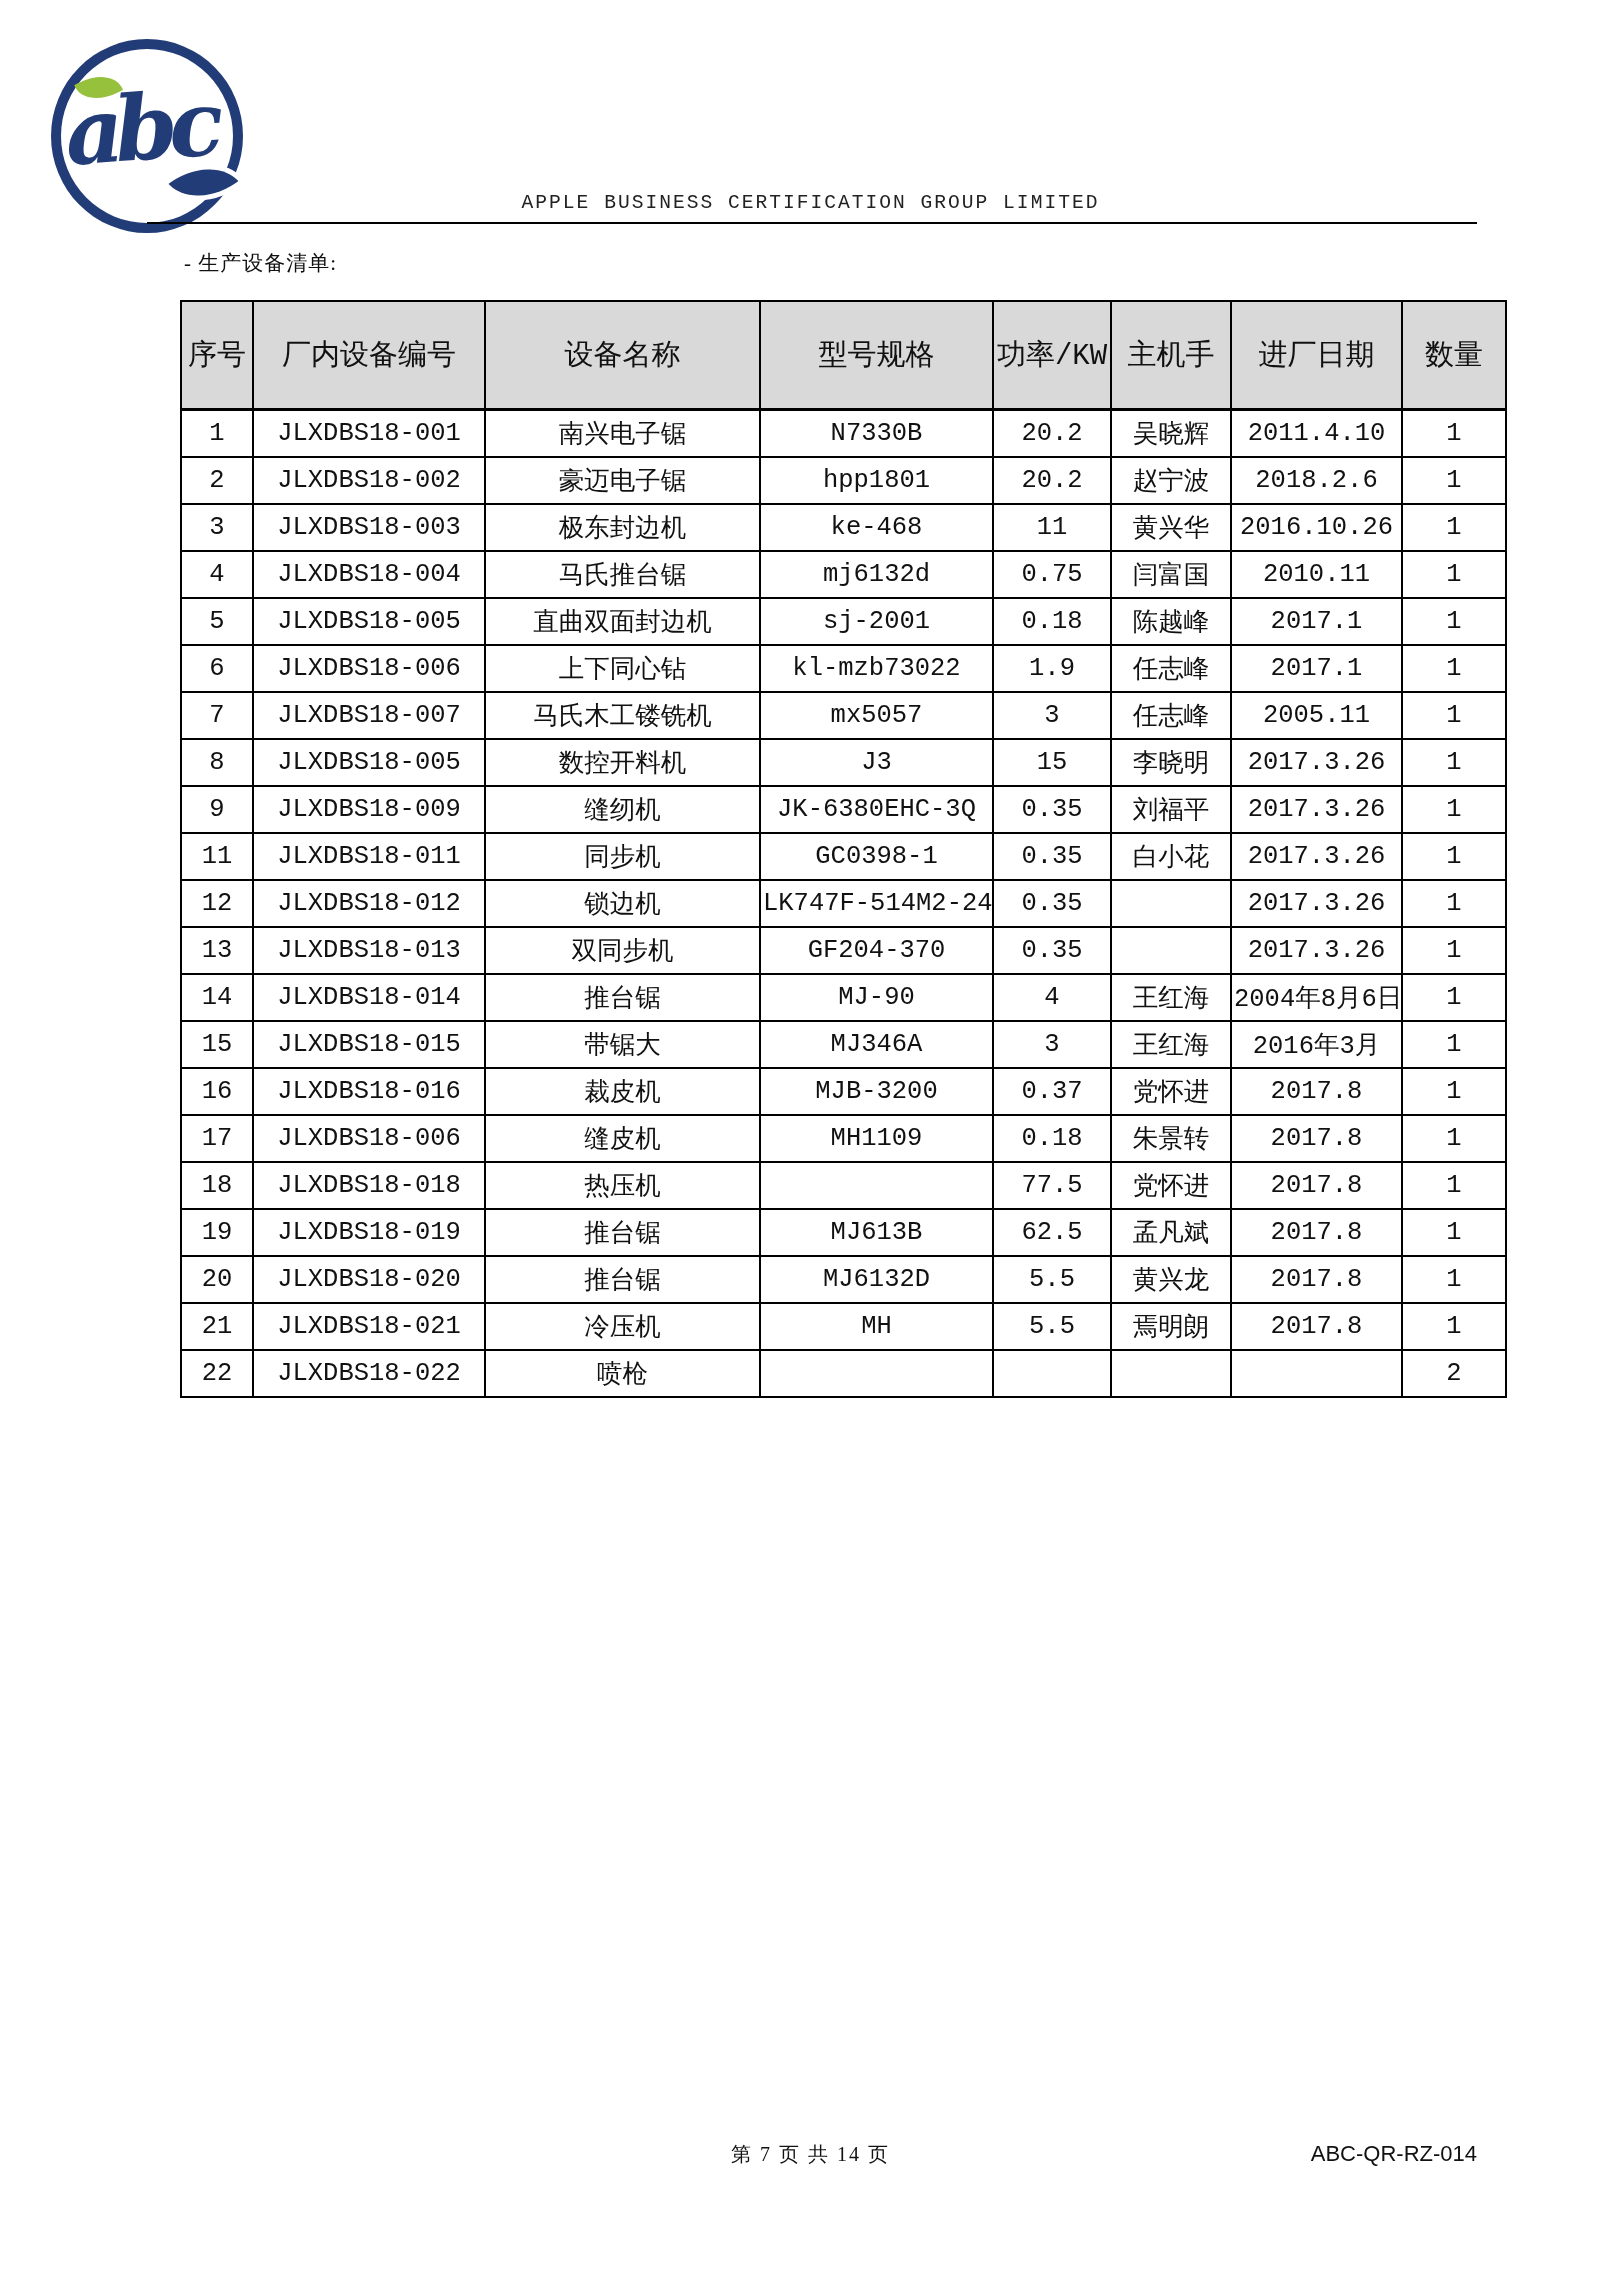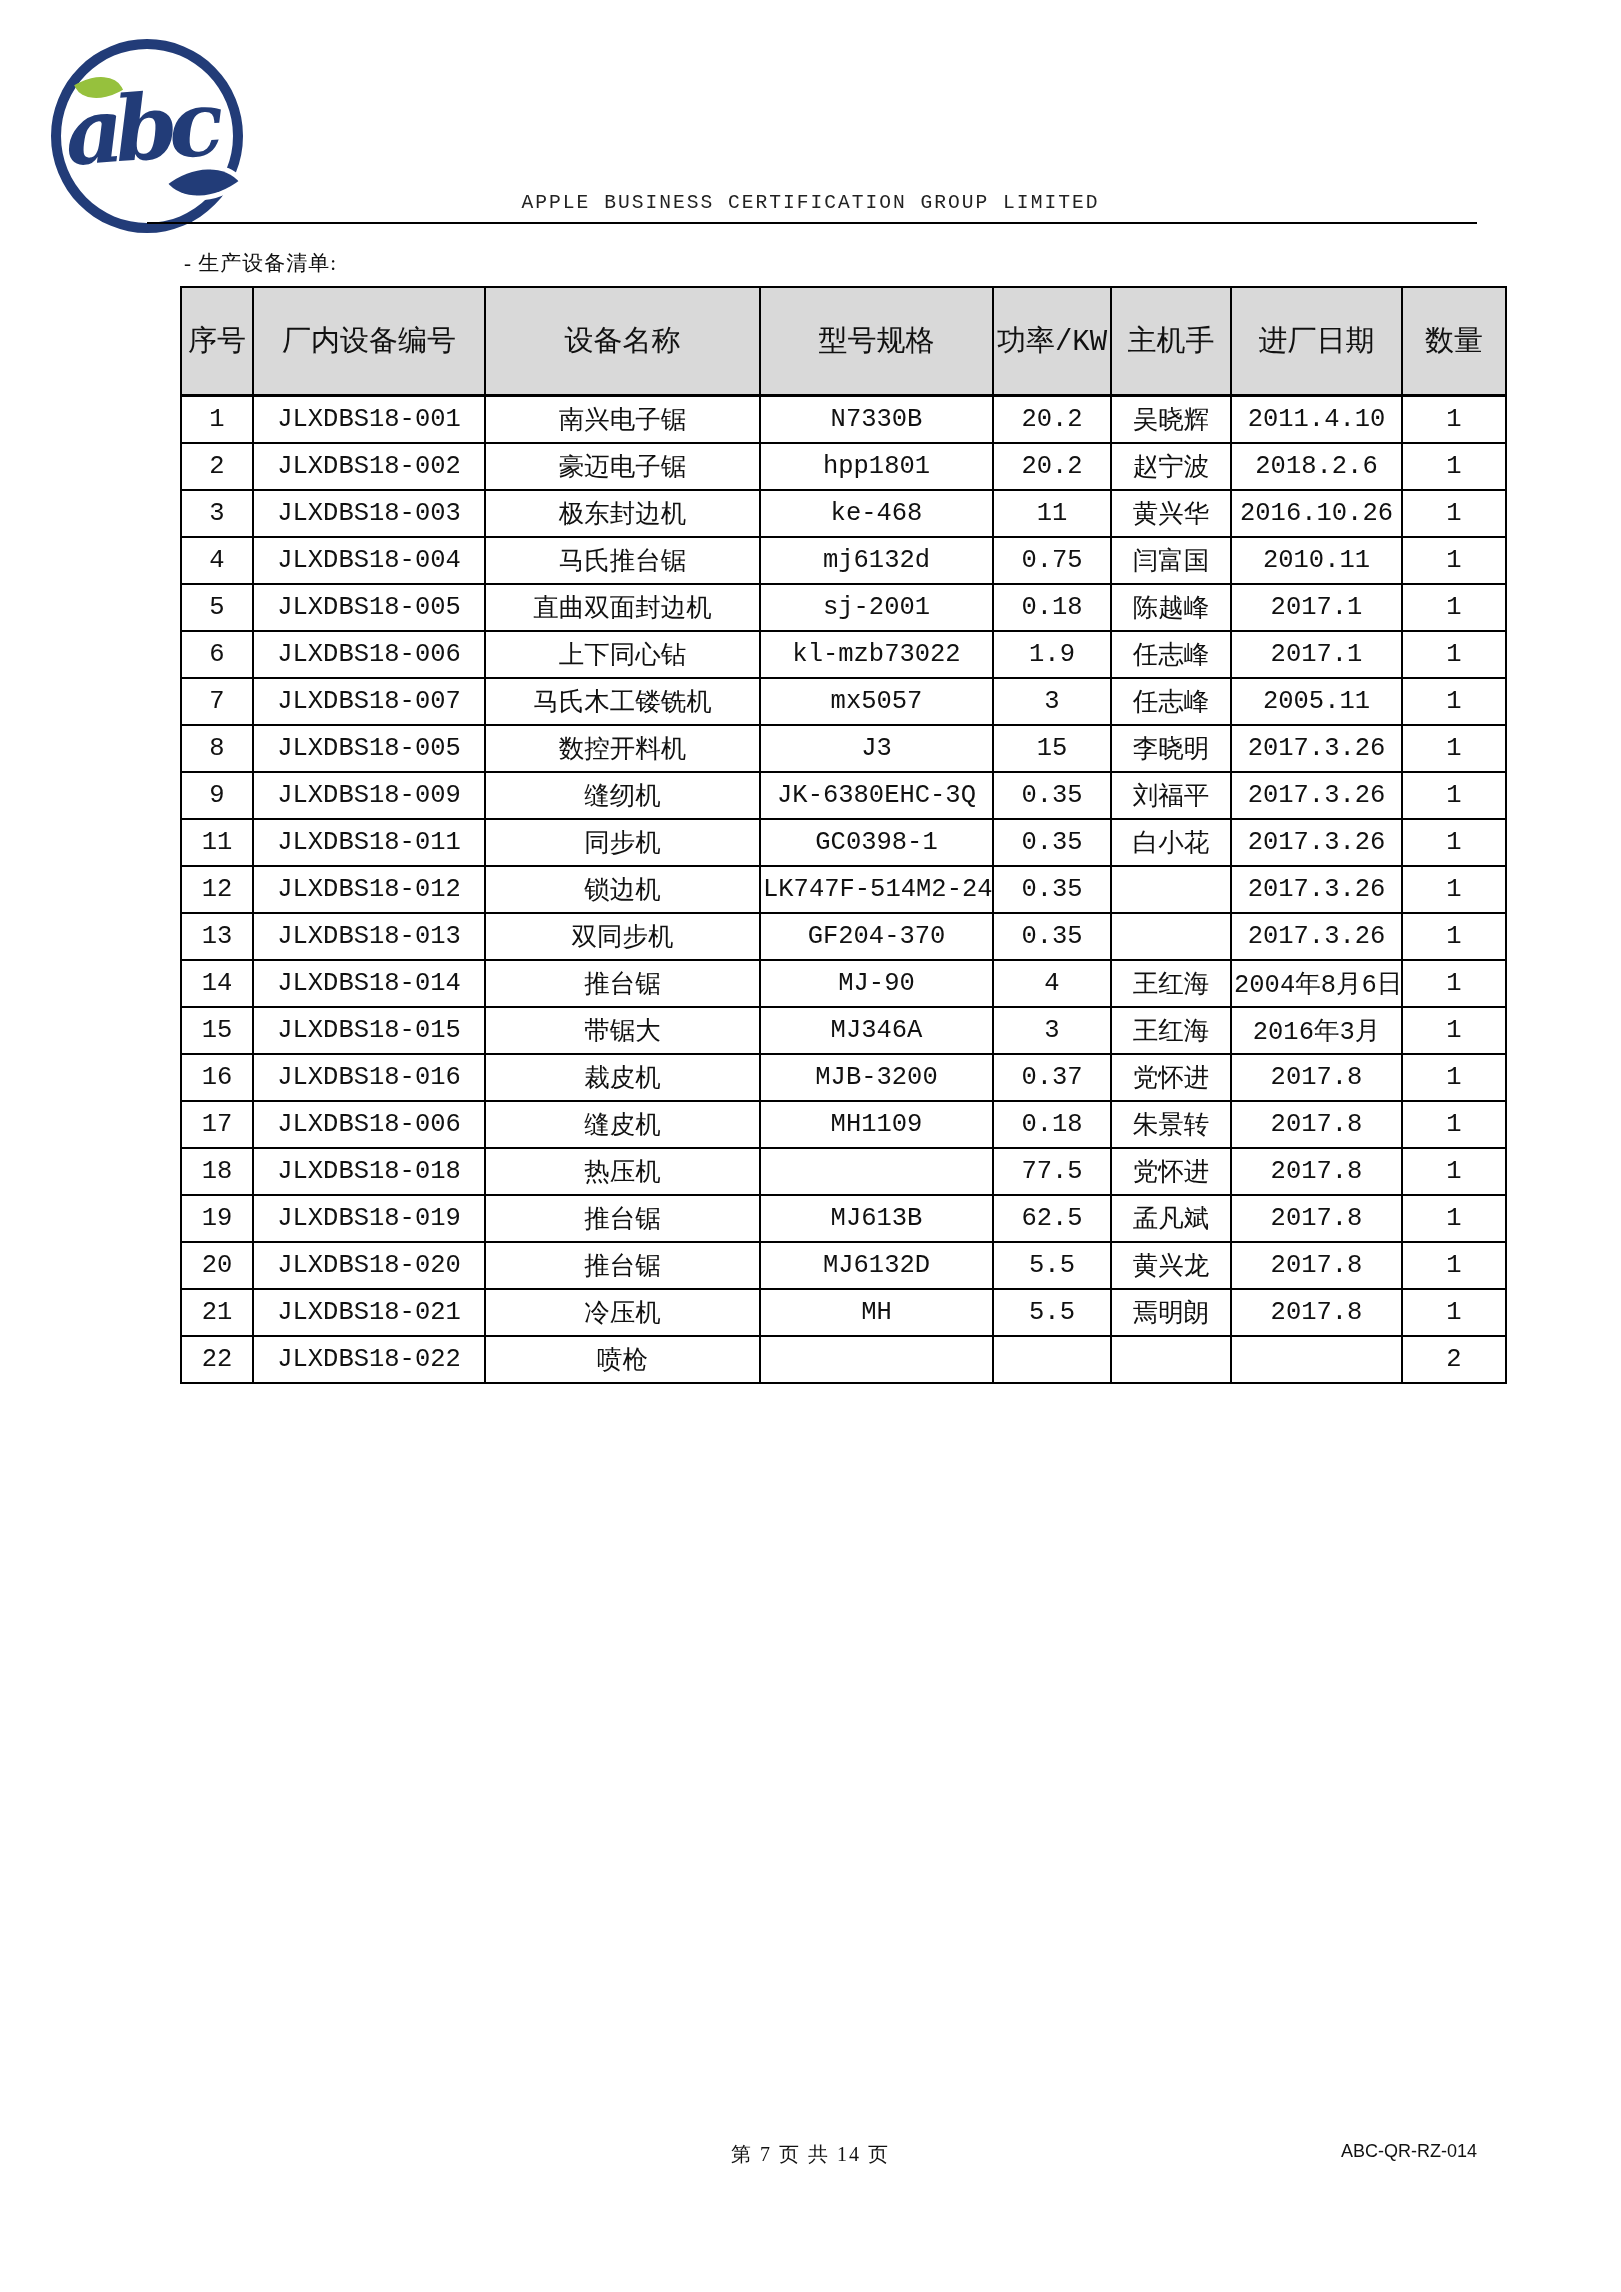--- a/index.html
+++ b/index.html
@@ -56,21 +56,21 @@
   }
 
   
   .section-label {
     position: absolute; left: 184px; top: 249px;
     font-size: 21px; color: #111111; letter-spacing: 1px;
   }
 
   
   .equip-table {
-    position: absolute; left: 180px; top: 286px;
+    position: absolute; left: 180px; top: 300px;
     width: 1324px; border-collapse: collapse; table-layout: fixed;
     font-family: "Liberation Mono", "DejaVu Sans Mono", monospace;
   }
   .equip-table, .equip-table th, .equip-table td { border: 2px solid #000000; }
   .equip-table { border: 2.9px solid #000000; }
   .equip-table thead th {
     background: #d9d9d9; height: 106px;
     font-size: 29px; font-weight: normal; text-align: center;
     border-bottom: 3.9px solid #000000; padding: 0;
     overflow: hidden; white-space: nowrap;
@@ -90,21 +90,21 @@
   col.c8 { width: 104px; }
 
   
   .footer-page {
     position: absolute; left: 0; right: 0; top: 2141px;
     text-align: center; font-size: 20px; color: #111111; letter-spacing: 2px;
   }
   .footer-code {
     position: absolute; right: 144px; top: 2141px;
     font-family: "Liberation Sans", sans-serif;
-    font-size: 18px; color: #111111;
+    font-size: 22px; color: #111111;
   }
 </style>
 </head>
 <body>
 
 <div id="page">
 
   <div class="logo">
     <div class="logo-circle"></div>
     <div class="leaf-green"></div>

